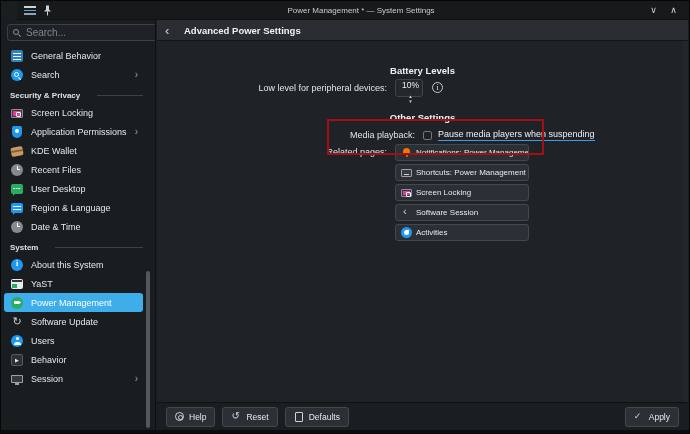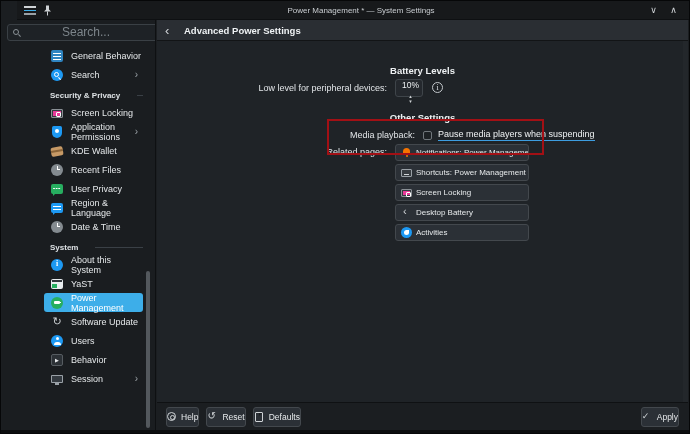--- a/index.html
+++ b/index.html
@@ -17,24 +17,24 @@
   .winbtn.max::before{content:"∧";}
   .winbtn.close::before{content:"×";font-size:11px;}
 
   
   .sidebar{position:absolute;left:1px;top:19px;width:154px;bottom:3px;background:#1a1d20;border-right:1px solid #0e1012;overflow:hidden;}
   .search-row{display:flex;align-items:center;padding:3px 5px 0 5px;gap:6px;height:21px;}
   .search-box{flex:1;height:17px;background:#1e2226;border:1px solid #3a4045;border-radius:3px;display:flex;align-items:center;padding:0 4px;gap:3px;}
   .mag{position:relative;width:9px;height:9px;flex:0 0 auto;color:#8a9196;}
   .mag::before{content:"";position:absolute;left:1px;top:1px;width:4px;height:4px;border:1px solid currentColor;border-radius:50%;}
   .mag::after{content:"";position:absolute;right:0px;bottom:1px;width:3px;height:1px;background:currentColor;transform:rotate(45deg);}
-  .search-box input{flex:1;min-width:0;background:transparent;border:none;outline:none;color:#cfd3d6;font-size:12px;margin-left:36px;}
+  .search-box input{flex:1;min-width:0;background:transparent;border:none;outline:none;color:#cfd3d6;font-size:10px;}
   .search-box input::placeholder{color:#7d858b;}
   .burger{width:14px;height:11px;background:repeating-linear-gradient(to bottom,#d0d4d7 0 2px,transparent 2px 4.5px);flex:0 0 auto;margin-right:2px;}
-  .nav{padding-top:5px;padding-left:40px;}
+  .nav{padding-top:5px;}
   .nav-item{height:19px;display:flex;align-items:center;gap:8px;padding-left:7px;margin:0 12px 0 2px;border-radius:3px;color:#e5e8ea;font-size:9px;cursor:default;}
   .nav-item.selected{background:#3daee9;color:#ffffff;}
   .chev{margin-left:auto;margin-right:5px;color:#9aa1a6;font-size:10px;line-height:1;}
   .nav-section{display:flex;align-items:center;gap:17px;height:12px;margin:5px 12px 2px 0;padding-left:8px;}
   .nav-section-label{font-size:8px;font-weight:bold;color:#dde1e4;white-space:nowrap;}
   .nav-section-line{flex:1;height:1px;background:#3a4046;}
   .sb-scroll{position:absolute;left:144px;top:251px;width:4px;height:157px;background:#53585d;border-radius:2px;}
 
   
   .ic{position:relative;width:12px;height:12px;flex:0 0 auto;}
@@ -113,21 +113,21 @@
   .keyboard-icon{height:8px;margin-top:1px;background:#363b40;border:1px solid #9aa1a7;border-radius:1px;}
   .keyboard-icon::before{content:"";position:absolute;left:2px;bottom:1px;width:5px;height:1px;background:#cfd3d6;}
   .ic10.screen-locking-icon{height:8px;margin-top:1px;}
   .chevron-left-icon::before{content:"‹";position:absolute;left:2px;top:-2px;font-size:11px;color:#d0d4d7;}
   .activities-icon{background:#1d99f3;border-radius:50%;}
   .activities-icon::before{content:"";position:absolute;left:3px;top:3px;width:5px;height:5px;background:#fff;border-radius:50% 0 50% 50%;}
 
   
   .footer{position:absolute;left:0;right:0;bottom:0;height:28px;background:#1b1e21;border-top:1px solid #0f1113;display:flex;align-items:center;padding:0 9px;}
   .footer-left{display:flex;align-items:center;gap:7px;}
-  .btn{height:20px;display:flex;align-items:center;gap:5px;padding:0 0;background:#2b3036;border:1px solid #43484d;border-radius:3px;color:#e6e9eb;font-size:8.5px;cursor:default;}
+  .btn{height:20px;display:flex;align-items:center;gap:5px;padding:0 8px;background:#2b3036;border:1px solid #43484d;border-radius:3px;color:#e6e9eb;font-size:8.5px;cursor:default;}
   .apply{margin-left:auto;}
   .fi{position:relative;width:10px;height:10px;flex:0 0 auto;}
   .help-icon{border:1.3px solid #d0d4d7;border-radius:50%;width:9px;height:9px;}
   .help-icon::before{content:"";position:absolute;left:1.5px;top:1.5px;width:3px;height:3px;border:1px solid #d0d4d7;border-radius:50%;}
   .reset-icon::before{content:"↺";position:absolute;left:0;top:-2px;font-size:10px;color:#d0d4d7;}
   .defaults-icon{width:8px;height:10px;border:1px solid #d0d4d7;border-radius:1px;margin:0 1px;}
   .defaults-icon::before{content:"";position:absolute;right:0;top:0;border-left:3px solid #1b1e21;border-bottom:3px solid transparent;}
   .check-icon::before{content:"✓";position:absolute;left:0;top:-1px;font-size:9px;color:#d0d4d7;}
 
   
@@ -189,21 +189,21 @@
         <div class="nav-item">
           <span class="ic wallet-icon"></span>
           <span class="nav-label">KDE Wallet</span>
         </div>
         <div class="nav-item">
           <span class="ic clock-icon"></span>
           <span class="nav-label">Recent Files</span>
         </div>
         <div class="nav-item">
           <span class="ic feedback-icon"></span>
-          <span class="nav-label">User Privacy</span>
+          <span class="nav-label">User Desktop</span>
         </div>
         <div class="nav-item">
           <span class="ic language-icon"></span>
           <span class="nav-label">Region &amp; Language</span>
         </div>
         <div class="nav-item">
           <span class="ic clock-icon"></span>
           <span class="nav-label">Date &amp; Time</span>
         </div>
         <div class="nav-section">
@@ -284,21 +284,21 @@
           <button class="rp-btn">
             <span class="ic10 keyboard-icon"></span>
             <span>Shortcuts: Power Management</span>
           </button>
           <button class="rp-btn">
             <span class="ic10 screen-locking-icon"></span>
             <span>Screen Locking</span>
           </button>
           <button class="rp-btn">
             <span class="ic10 chevron-left-icon"></span>
-            <span>Desktop Battery</span>
+            <span>Software Session</span>
           </button>
           <button class="rp-btn">
             <span class="ic10 activities-icon"></span>
             <span>Activities</span>
           </button>
         </div>
 
       <span class="content-scroll-track"></span>
     </div>
 

